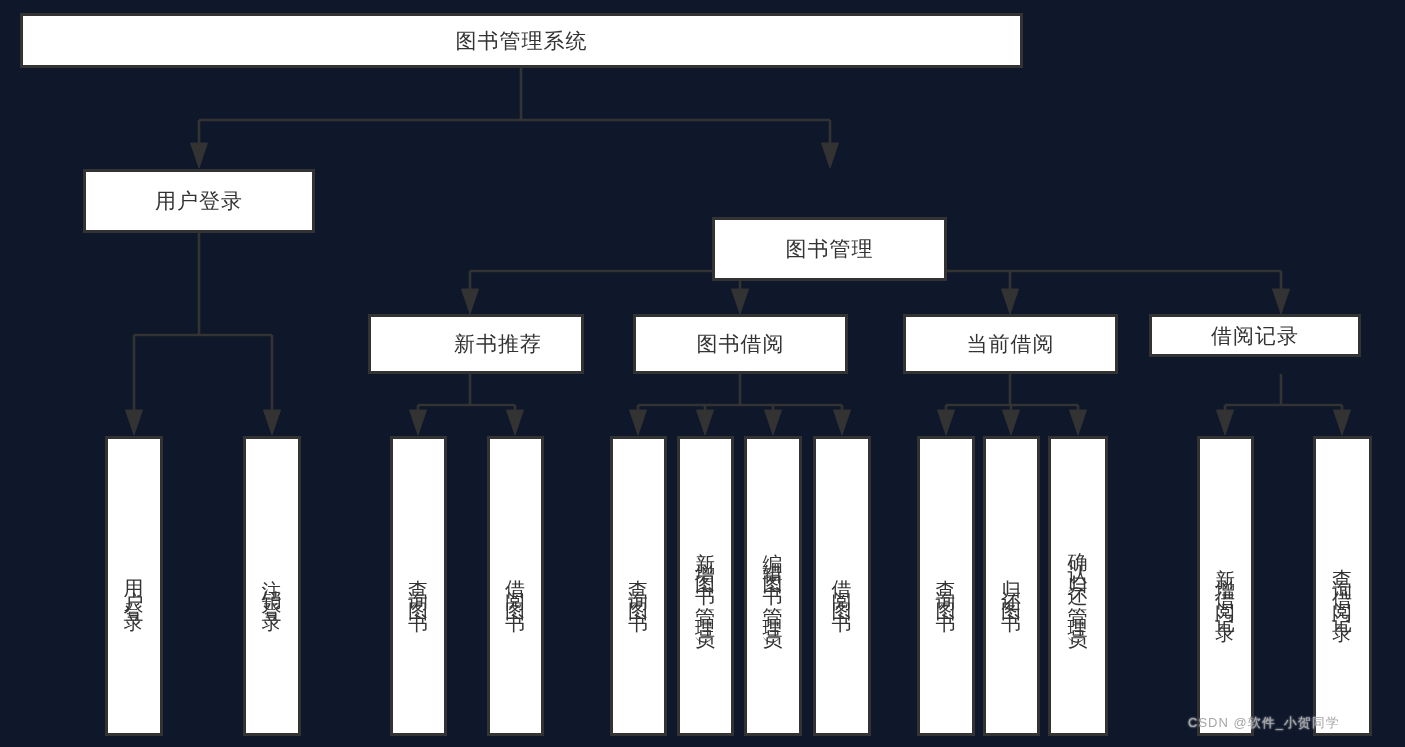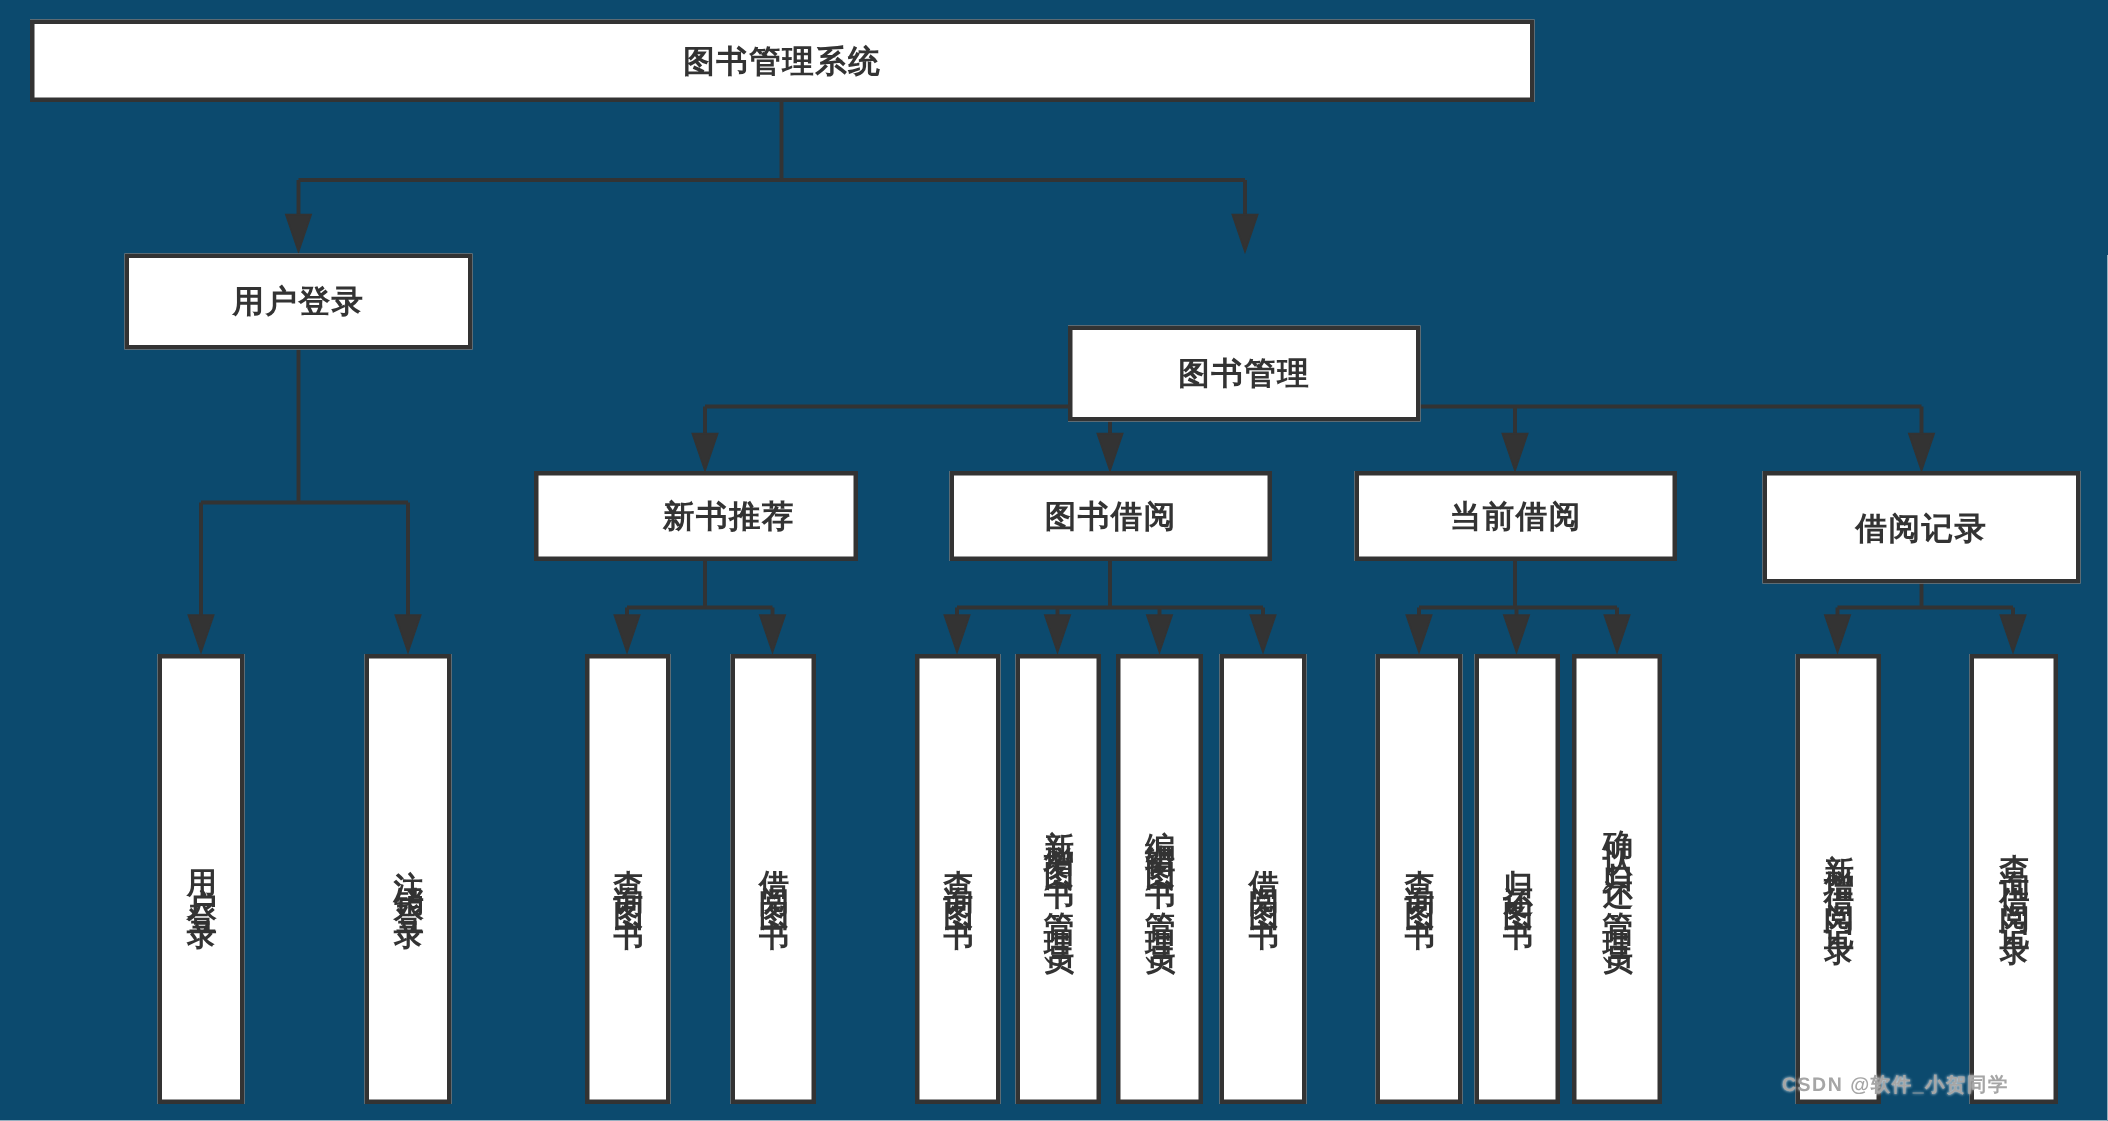--- a/index.html
+++ b/index.html
@@ -5,23 +5,22 @@
   * { margin: 0; padding: 0; box-sizing: border-box; }
   html, body { background: #ffffff; }
   body {
     font-family: "Liberation Sans", "DejaVu Sans", sans-serif;
     color: #333333;
   }
   .canvas {
     position: relative;
     width: 1405px;
     height: 747px;
-    background: #0c4a6e;
+    background: #0f172a;
     overflow: hidden;
-    font-weight: bold;
   }
   .connectors {
     position: absolute;
     left: 0; top: 0;
     width: 1405px; height: 747px;
     pointer-events: none;
   }
   .box {
     position: absolute;
     background: #ffffff;
@@ -87,30 +86,30 @@
     <span>图书管理系统</span>
   </div>
 
   <div class="box hbox" style="left:83px; top:169px; width:232px; height:64px;">
     <span>用户登录</span>
   </div>
   <div class="box hbox" style="left:712px; top:169px; width:235px; height:64px;margin-top:48px;">
     <span>图书管理</span>
   </div>
 
-  <div class="box hbox" style="left:356px; top:314px; width:216px; height:60px;padding-left:44px;">
+  <div class="box hbox" style="left:368px; top:314px; width:216px; height:60px;padding-left:44px;">
     <span>新书推荐</span>
   </div>
   <div class="box hbox" style="left:903px; top:314px; width:215px; height:60px;">
     <span>当前借阅</span>
   </div>
   <div class="box hbox" style="left:633px; top:314px; width:215px; height:60px;">
     <span>图书借阅</span>
   </div>
-  <div class="box hbox" style="left:1175px; top:314px; width:212px; height:75px;">
+  <div class="box hbox" style="left:1149px; top:314px; width:212px; height:43px;">
     <span>借阅记录</span>
   </div>
 
   <div class="box vbox" style="left:105px; top:436px; width:58px; height:300px;">
     <span>用户登录</span>
   </div>
   <div class="box vbox" style="left:243px; top:436px; width:58px; height:300px;">
     <span>注销登录</span>
   </div>
 

